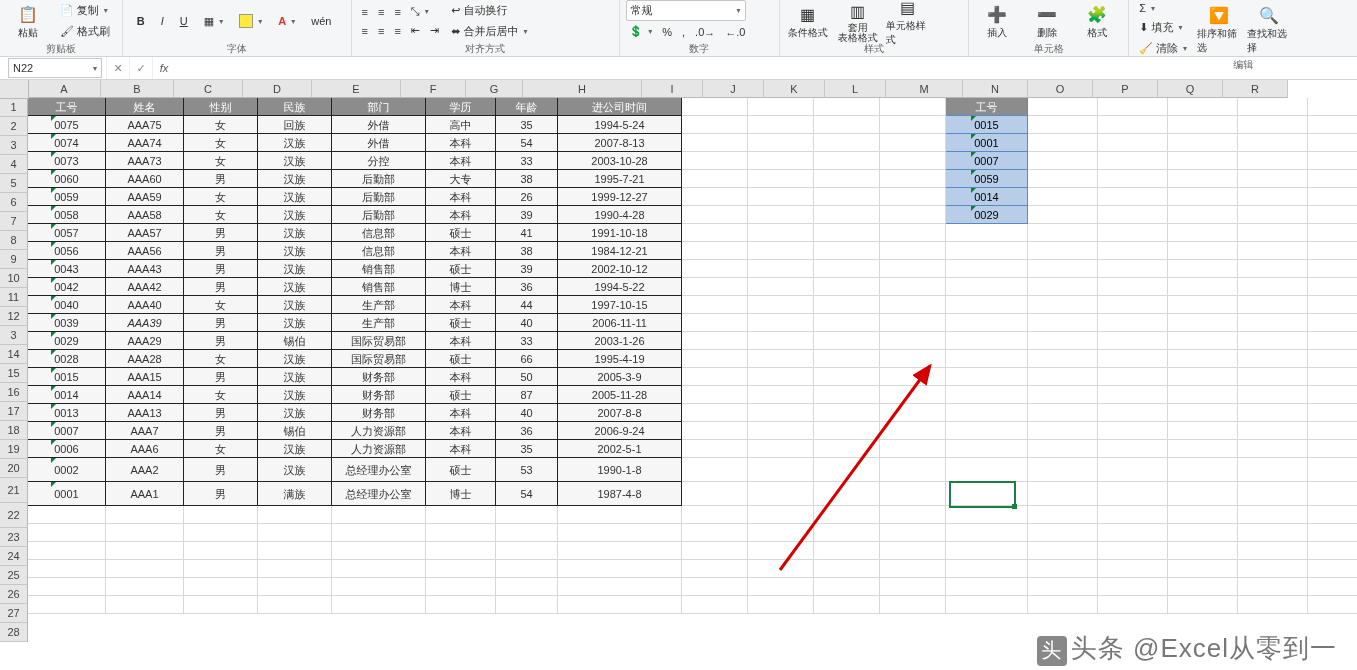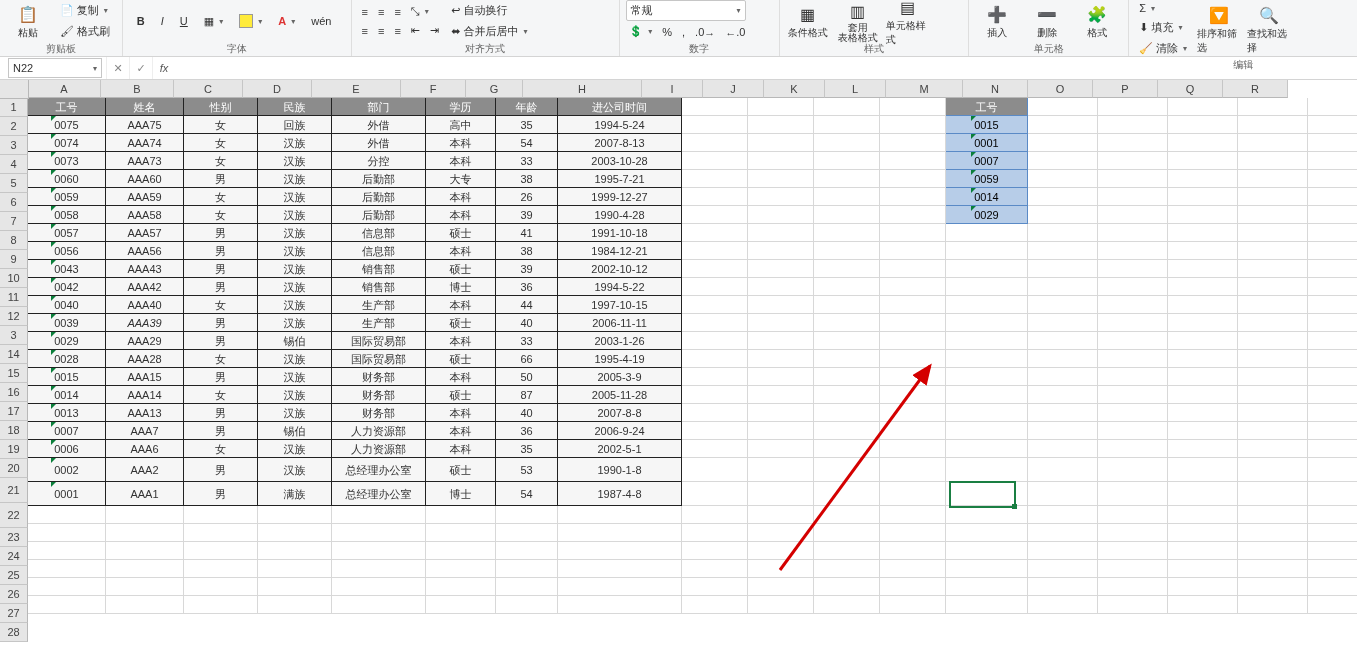--- a/index.html
+++ b/index.html
@@ -818,13 +818,14 @@
 
   <svg class="arrow" id="arrow" width="1357" height="592">
     <defs>
         <marker id="ah" markerWidth="8" markerHeight="8" refX="6" refY="3" orient="auto">
           <path d="M0,0 L7,3 L0,6 Z" fill="#d40000"></path>
         </marker>
       </defs>
     <line x1="780" y1="490" x2="930" y2="286" stroke="#d40000" stroke-width="3" marker-end="url(#ah)"></line>
   </svg>
 
+  <div class="watermark"><span class="tt">头</span><span>头条 @Excel从零到一</span></div>
 </div>
 
 </body></html>

